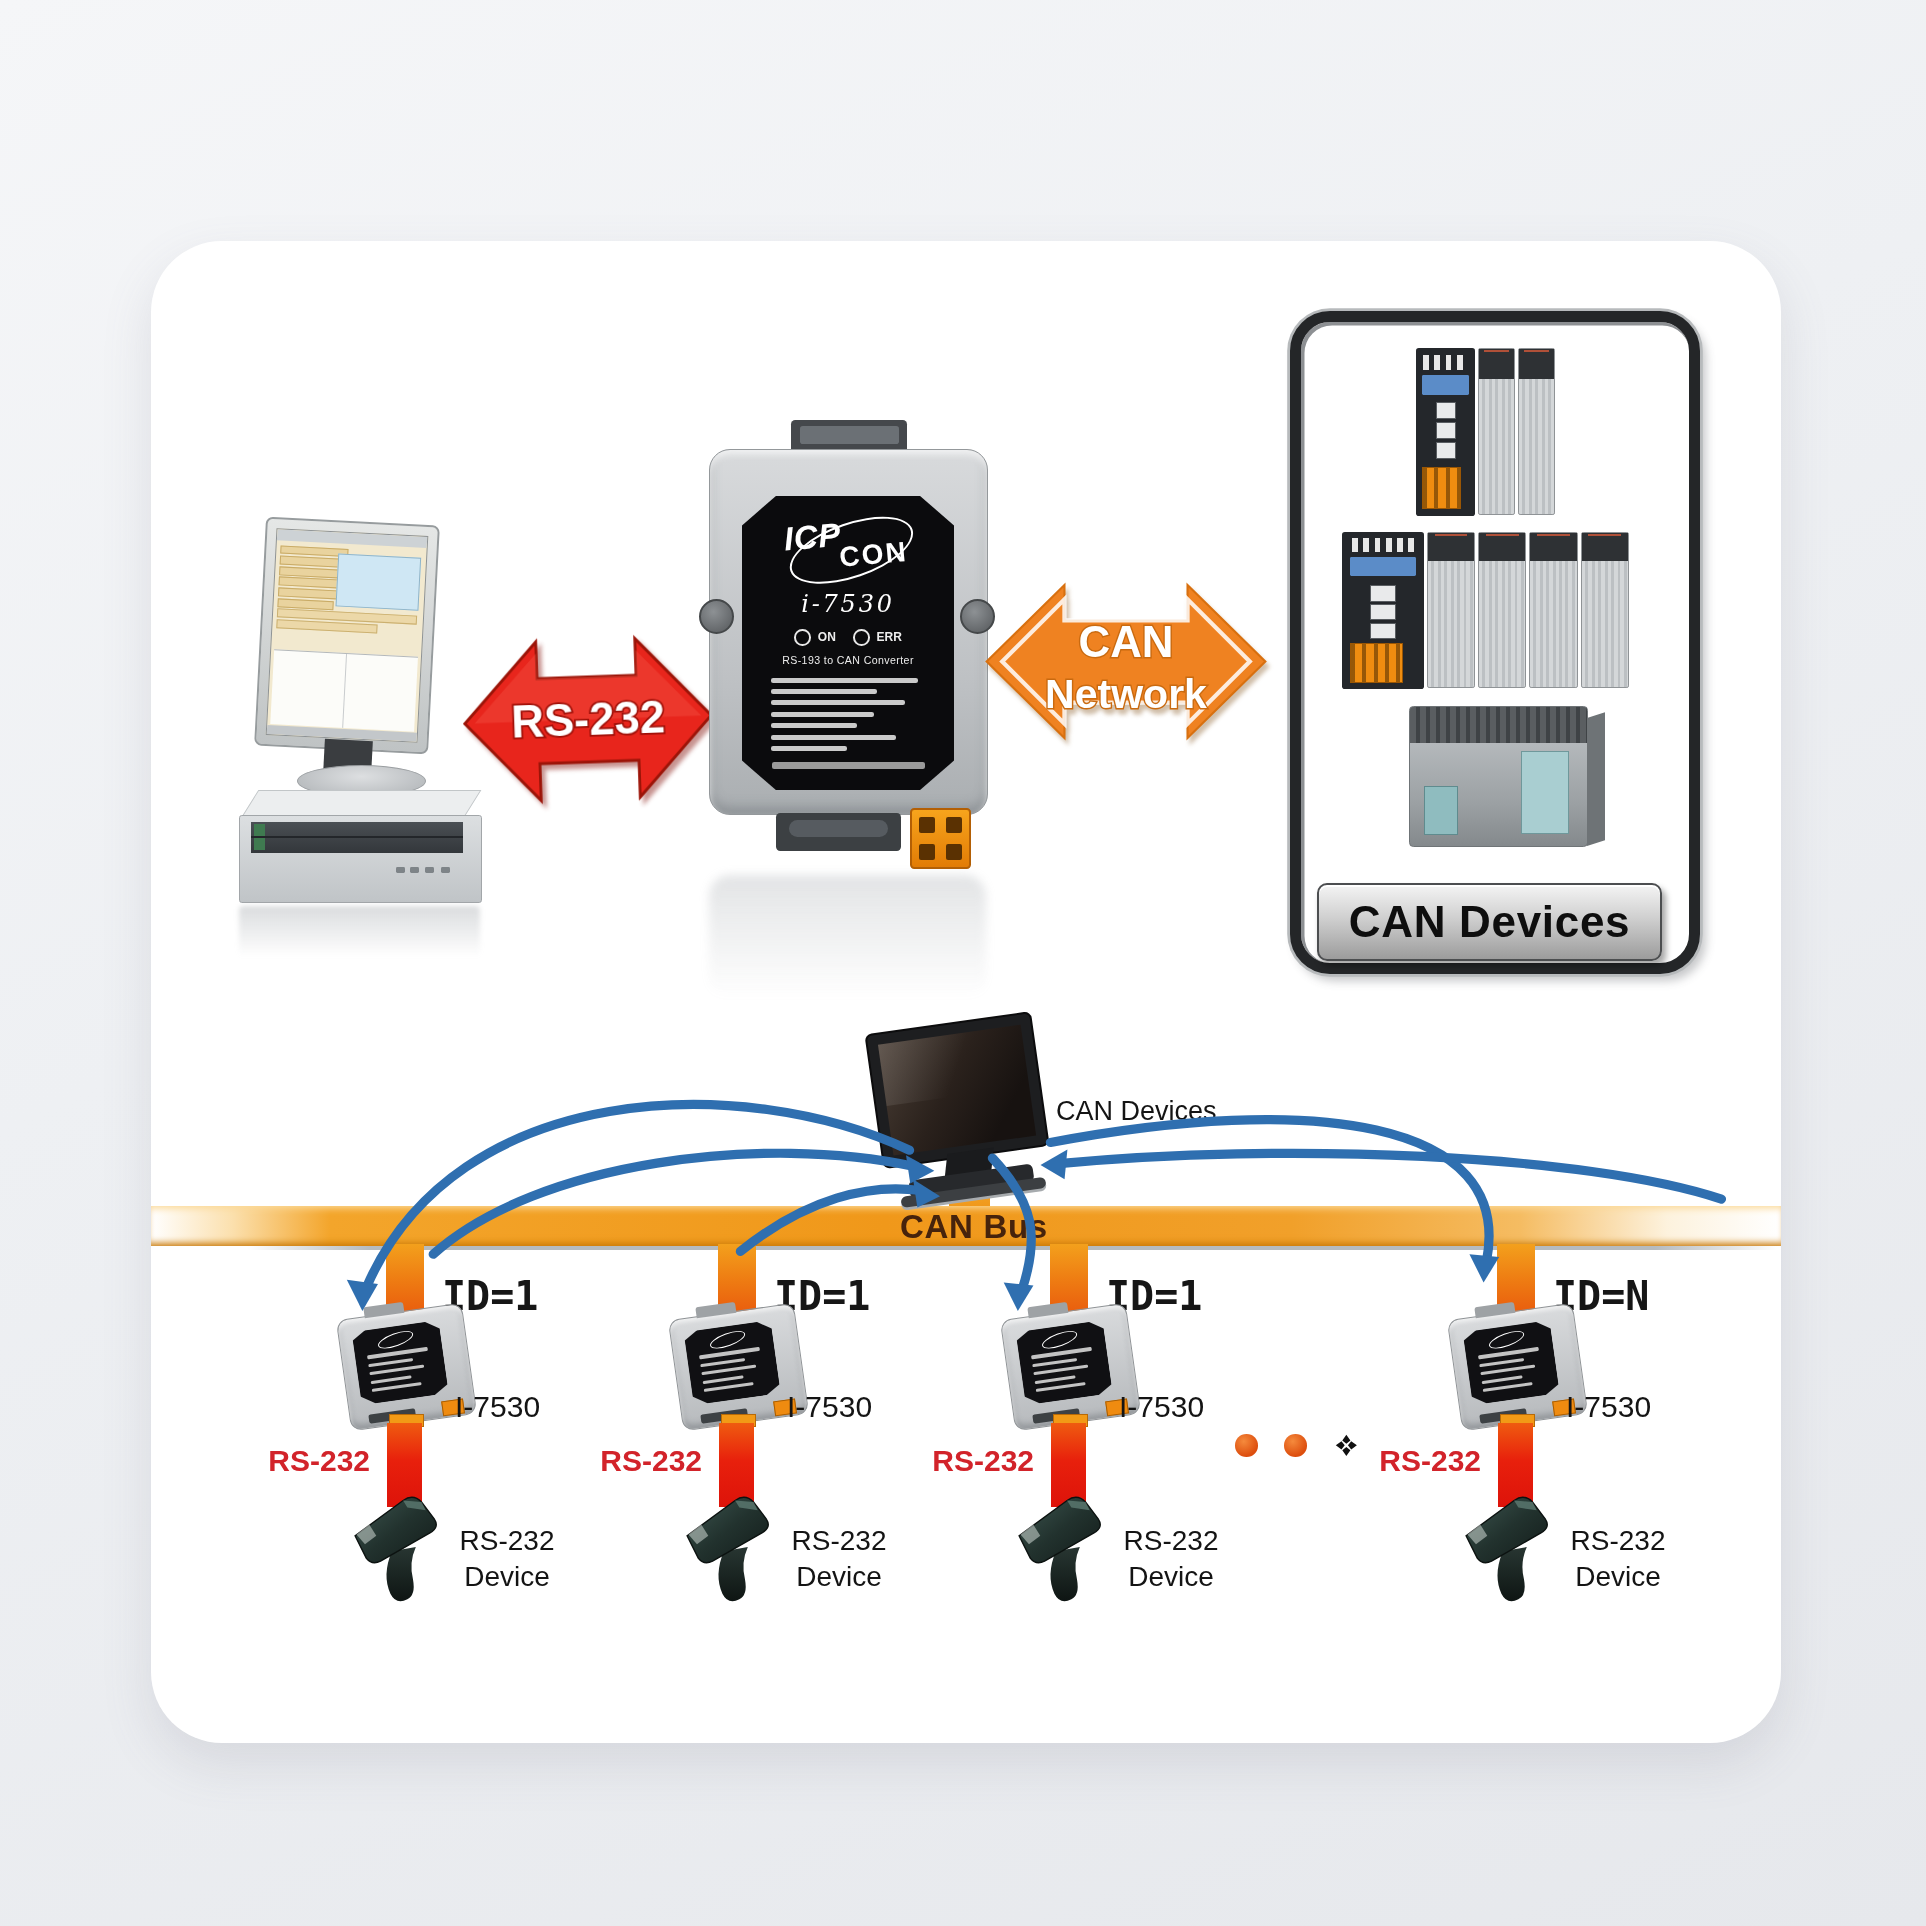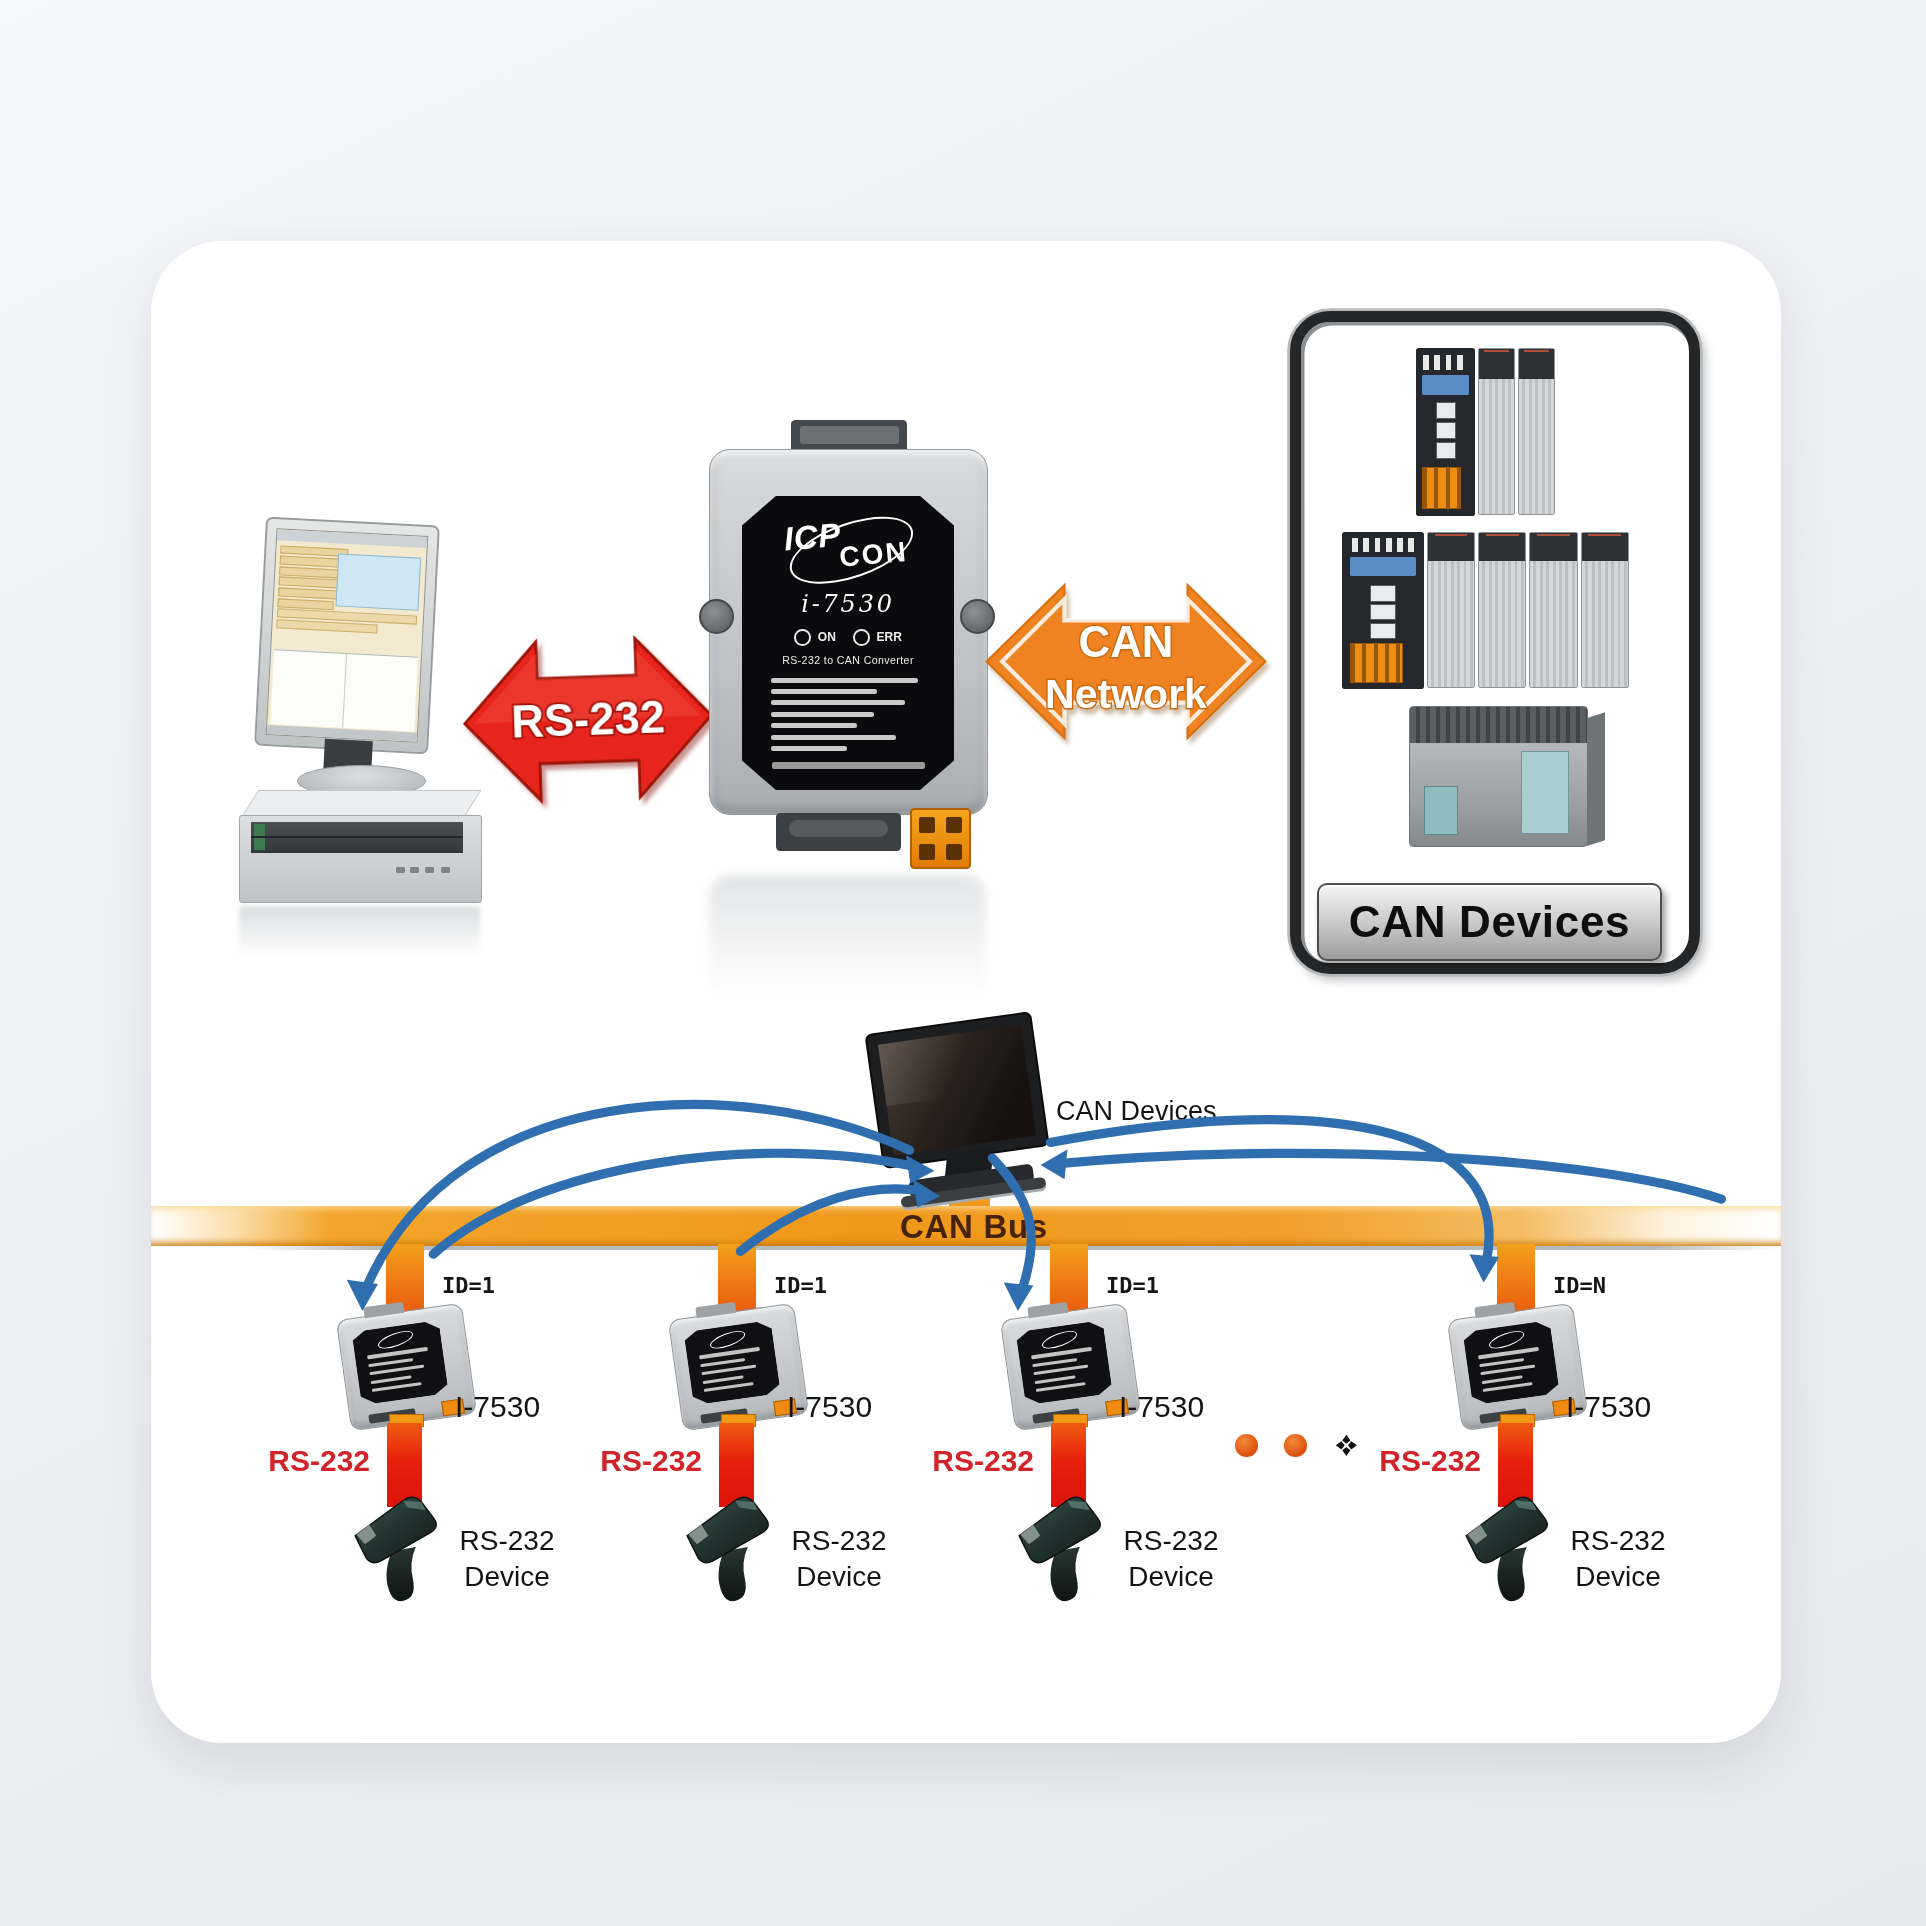--- a/index.html
+++ b/index.html
@@ -116,21 +116,21 @@
   .busline{left:248px;top:1246px;width:1529px;height:4.2px;
        background:linear-gradient(90deg,rgba(160,165,170,0),#b6bbbf 8%,#b6bbbf 92%,rgba(160,165,170,0));}
   .busstub{left:949px;top:1168px;width:41px;height:40px;background:linear-gradient(#f5ae34,#f0981a);}
   .canbus-lbl{left:900px;top:1208px;font-size:33px;font-weight:800;color:#46230c;letter-spacing:0.7px;}
 
   
   .branch{position:absolute;left:0;top:0;width:100%;height:100%;pointer-events:none;}
   .drop{position:absolute;left:calc(var(--c) - 19px);top:1244px;width:38px;height:69px;
         background:linear-gradient(180deg,#f3a01c,#ee7a12 55%,#e95d0e);}
   .idlbl{position:absolute;left:calc(var(--c) + 37px);top:1273px;font-family:"DejaVu Sans Mono",monospace;
-         font-weight:bold;font-size:22px;color:#161616;}
+         font-weight:bold;font-size:40px;color:#161616;}
   .mini{position:absolute;left:calc(var(--c) - 62px);top:1311px;width:125px;height:110px;transform:rotate(-8deg);
         background:linear-gradient(#d9dbdd,#b7babd);border:1.4px solid #8f9396;border-radius:11.3px;
         box-shadow:inset 0 2.8px 4.2px rgba(255,255,255,.7), inset 0 -4.2px 6.4px rgba(90,95,100,.4);}
   .mini .nub{position:absolute;left:28px;top:-10px;width:40px;height:11.3px;background:#9ea2a5;border-radius:2.8px 2.8px 0 0;}
   .mini .blk{position:absolute;left:12.7px;top:12.7px;width:88px;height:74px;background:#101013;
              clip-path:polygon(16% 0%,84% 0%,100% 12%,100% 88%,84% 100%,16% 100%,0% 88%,0% 12%);}
   .mini .mlogo{position:absolute;left:24px;top:7px;width:35px;height:11.3px;border:1.4px solid #fff;border-radius:50%;transform:rotate(-12deg);}
   .mini .blk i{position:absolute;left:12.7px;height:3.5px;background:rgba(240,240,240,.8);border-radius:1.4px;}
   .mini .db9{position:absolute;left:18.4px;bottom:4.2px;width:47px;height:9.2px;background:#3d4144;border-radius:2.1px;}
   .mini .onub{position:absolute;right:11.3px;bottom:1.4px;width:20px;height:12.7px;background:#ef8b10;border:1.4px solid #a55c04;}
@@ -203,21 +203,21 @@
       <div class="icp">ICP</div>
       <div class="con">CON</div>
     </div>
     <div class="cv-model">i-7530</div>
     <div class="ledrow">
       <span class="led"></span>
       <span>ON</span>
       <span class="led" style="margin-left:10px"></span>
       <span>ERR</span>
     </div>
-    <div class="cv-sub">RS-232 to CAN Converter</div>
+    <div class="cv-sub">RS-193 to CAN Converter</div>
     <div class="flines">
       <i style="width:147px"></i>
         <i style="width:106px"></i>
         <i style="width:134px"></i>
       <i style="width:103px"></i>
         <i style="width:86px"></i>
         <i style="width:125px"></i>
         <i style="width:76px"></i>
     </div>
     <div class="cv-bot"></div>

